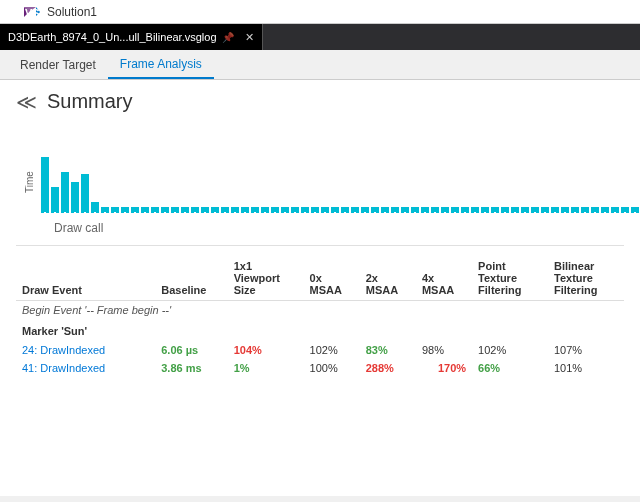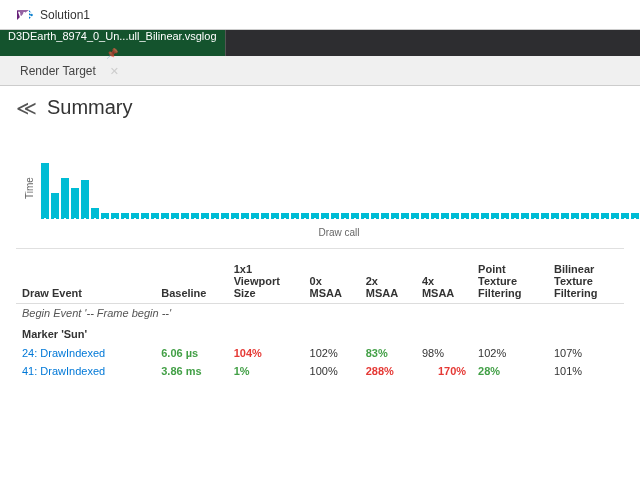--- a/index.html
+++ b/index.html
@@ -8,24 +8,24 @@
       font-size: 12px;
       background: #f0f0f0;
       width: 640px;
       height: 502px;
       overflow: hidden;
     }
 
     
     .title-bar {
       background: #fff;
-      height: 30px;
+      height: 24px;
       display: flex;
       align-items: center;
-      padding: 0 16px;
+      padding: 0 23px;
       border-bottom: 1px solid #ccc;
     }
     .title-bar-logo {
       width: 18px;
       height: 18px;
       margin-right: 6px;
     }
     .title-bar-text {
       font-size: 12px;
       color: #333;
@@ -43,23 +43,22 @@
       align-items: center;
       padding: 0 8px;
       background: #3f3f46;
       color: #d0d0d0;
       font-size: 11px;
       border-right: 1px solid #555;
       gap: 6px;
       cursor: pointer;
     }
     .file-tab.active {
-      background: #14532d;
+      background: #000000;
       color: #fff;
-      flex-direction: column;
     }
     .file-tab-close {
       font-size: 11px;
       color: #ccc;
       cursor: pointer;
       margin-left: 4px;
     }
 
     
     .page-tab-bar {
@@ -133,22 +132,21 @@
       height: 100%;
       gap: 2px;
       padding-bottom: 0;
     }
     .chart-bar {
       background: #00bcd4;
       width: 8px;
       flex-shrink: 0;
     }
     .chart-x-label {
-      text-align: center;
-      font-size: 10px;
+      font-size: 12px;
       color: #666;
       margin-top: 4px;
       margin-left: 30px;
     }
 
     
     .divider {
       border: none;
       border-top: 1px solid #e0e0e0;
       margin: 10px 0;
@@ -202,20 +200,21 @@
 <div class="file-tab-bar">
   <div class="file-tab active">
     <span>D3DEarth_8974_0_Un...ull_Bilinear.vsglog</span>
     <span style="font-size:10px;opacity:0.6">📌</span>
     <span class="file-tab-close">✕</span>
   </div>
 </div>
 
 <div class="page-tab-bar">
   <button class="page-tab">Render Target</button>
+  <button class="page-tab active">Frame Analysis</button>
 </div>
 
 <div class="main-content">
 
   <div class="summary-header">
     <span class="summary-chevron">≪</span>
     <span class="summary-title">Summary</span>
   </div>
 
   <div style="position:relative; margin-left: 8px; margin-bottom:0;">
@@ -330,19 +329,19 @@
           <td style="color: rgb(51, 51, 51);">102%</td>
           <td style="color: rgb(51, 51, 51);">107%</td>
         </tr>
         <tr>
           <td><a class="link-blue">41: DrawIndexed</a></td>
           <td style="color: rgb(67, 160, 71); font-weight: 600;">3.86 ms</td>
           <td style="color: rgb(67, 160, 71); font-weight: 600;">1%</td>
           <td style="color: rgb(51, 51, 51); margin-left: 16px;">100%</td>
           <td style="color: rgb(229, 57, 53); font-weight: 600;">288%</td>
           <td style="color: rgb(229, 57, 53); font-weight: 600; text-align: right;">170%</td>
-          <td style="color: rgb(67, 160, 71); font-weight: 600;">28%</td>
+          <td style="color: rgb(67, 160, 71); font-weight: 600;">66%</td>
           <td style="color: rgb(51, 51, 51);">101%</td>
         </tr>
       </tbody>
   </table>
 
 </div>
 
 </body></html>

